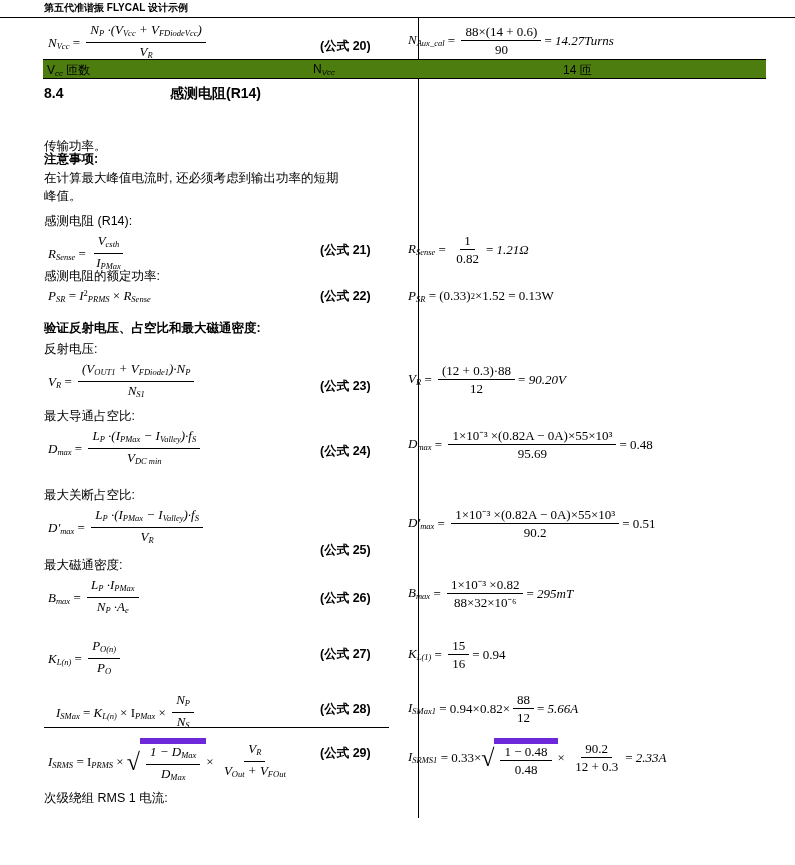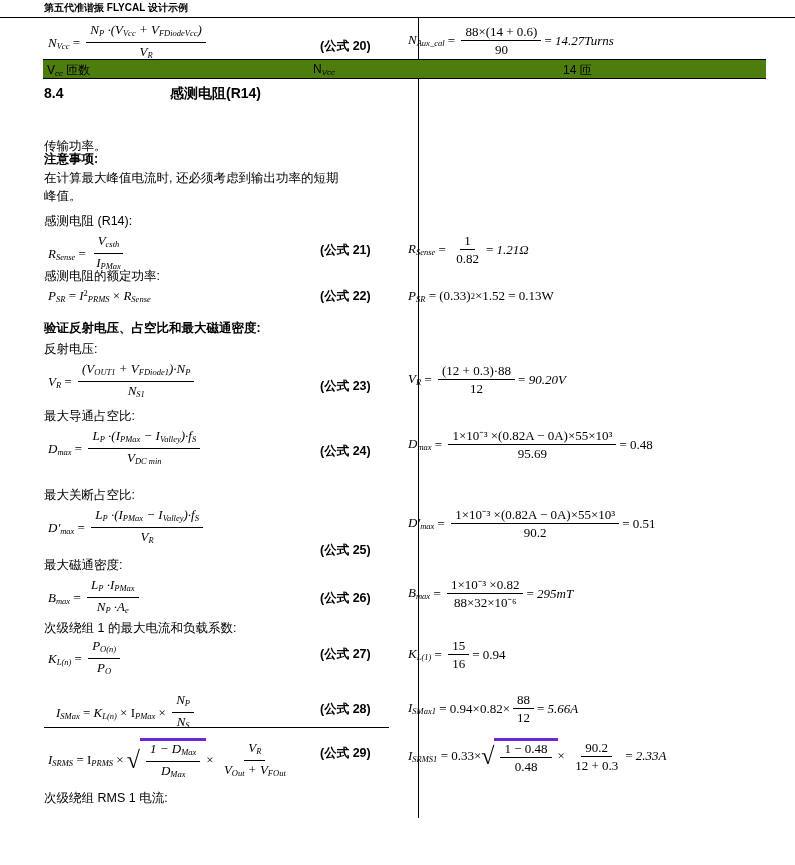--- a/index.html
+++ b/index.html
@@ -120,21 +120,21 @@
     align-items: stretch;
   }
   .rad .sign {
     font-size: 24px;
     line-height: 1;
     font-style: normal;
     display: flex;
     align-items: center;
   }
   .rad .body {
-    border-top: 3px solid #6d28d9;
+    border-top: 6px solid #6d28d9;
     padding: 0 3px;
     display: flex;
     align-items: center;
   }
 </style>
 </head>
 <body>
 
 <div class="page">
 
@@ -308,21 +308,20 @@
     <span>B<sub>max</sub></span>
       <span class="up">&nbsp;=&nbsp;</span>
     <span class="frac">
       <span class="num up">1×10⁻³ ×0.82</span>
       <span class="den up">88×32×10⁻⁶</span>
     </span>
     <span class="up">=&nbsp;</span>
       <span>295mT</span>
   </div>
 
-  <div class="tx" style="left:44px; top:620px;">次级绕组 1 的最大电流和负载系数:</div>
 
   <div class="math" style="left:48px; top:638px;">
     <span>K<sub>L(n)</sub></span>
       <span class="up">&nbsp;=&nbsp;</span>
     <span class="frac">
       <span class="num">P<sub>O(n)</sub></span>
       <span class="den">P<sub>O</sub></span>
     </span>
   </div>
   <div class="eqno" style="left:320px; top:646px;">(公式 27)</div>

